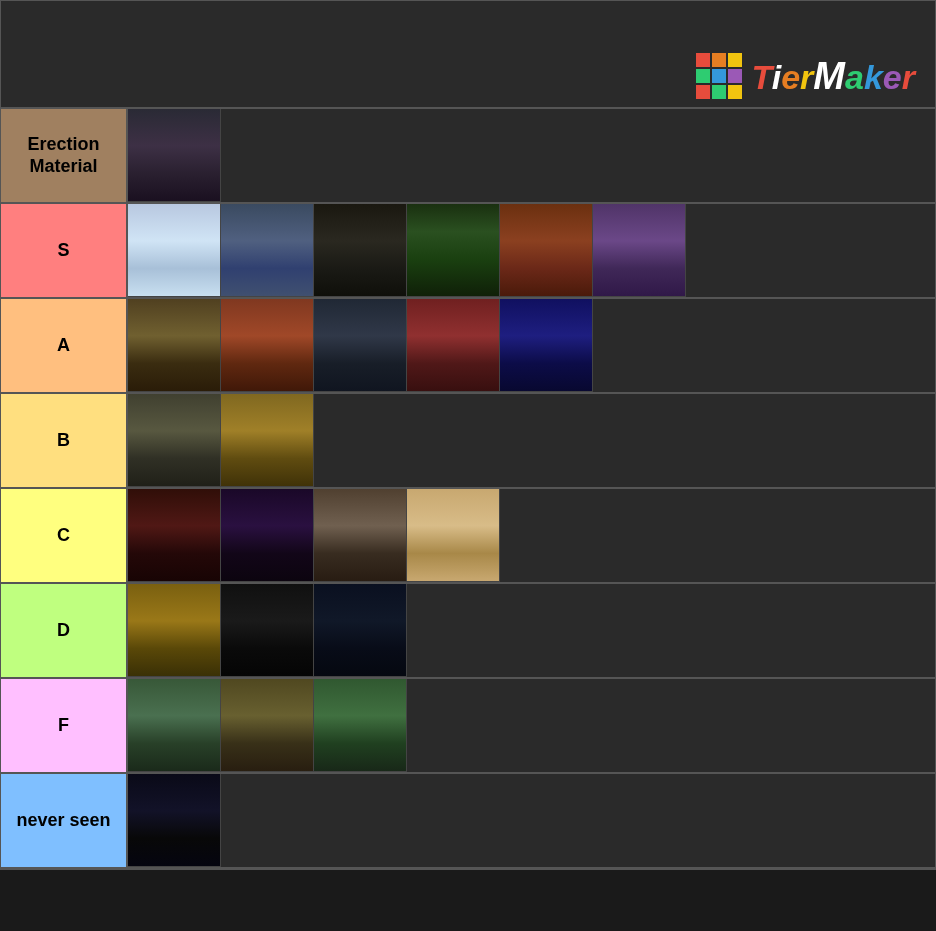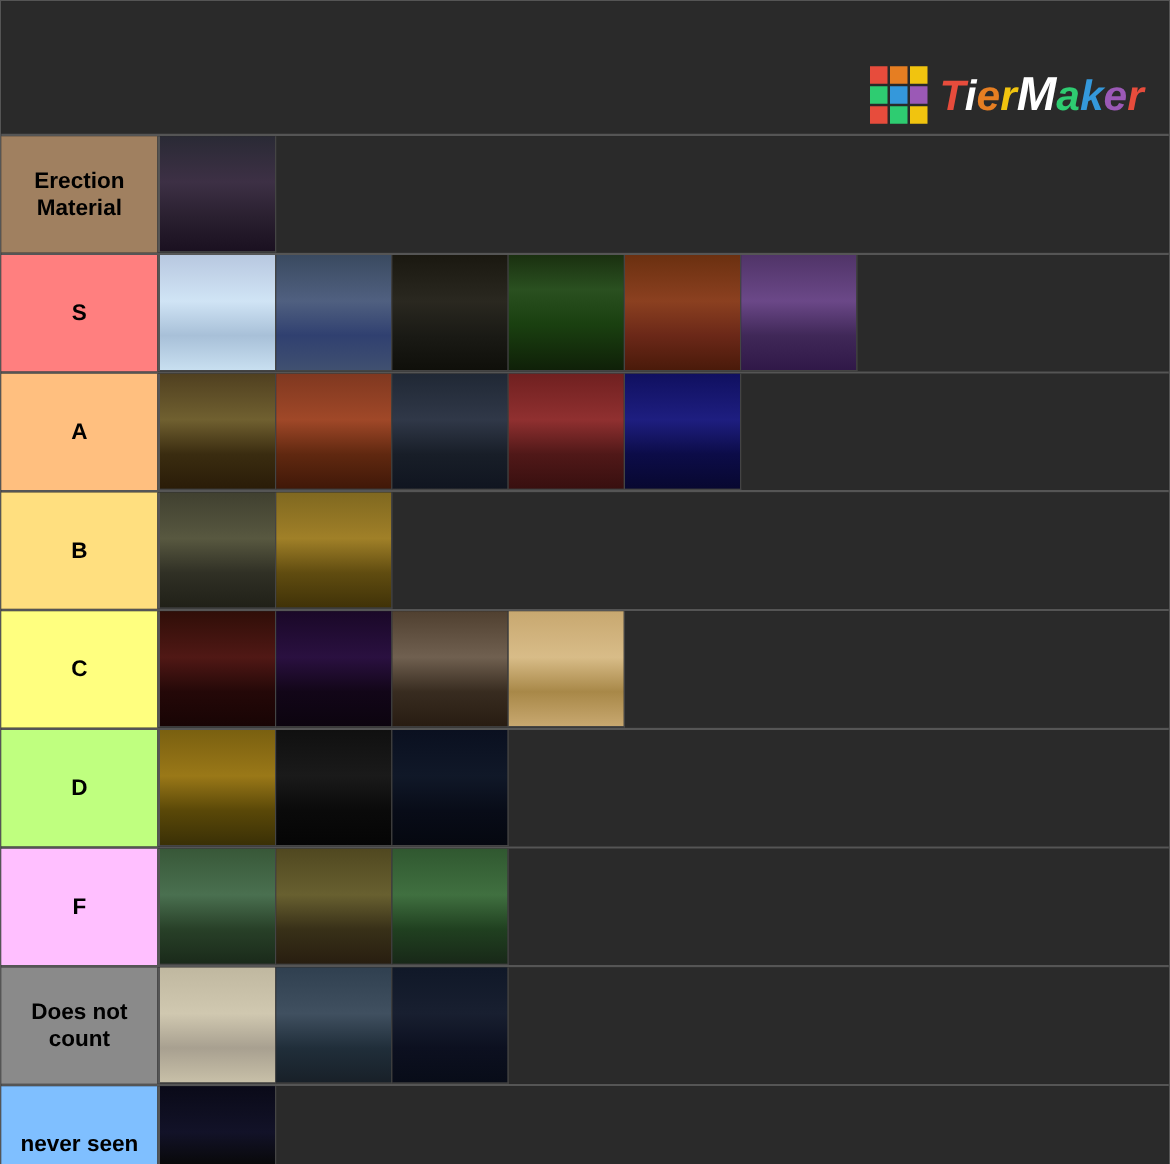--- a/index.html
+++ b/index.html
@@ -131,35 +131,20 @@
         </div>
         <div style="width: 93px; height: 93px; background: linear-gradient(rgb(80, 72, 32) 0%, rgb(104, 96, 48) 40%, rgb(56, 48, 24) 70%, rgb(40, 30, 16) 100%); border-right: 1px solid rgb(68, 68, 68); border-bottom: 1px solid rgb(68, 68, 68); flex-shrink: 0; overflow: hidden;">
           <div style="width: 100%; height: 100%; position: relative;"></div>
         </div>
         <div style="width: 93px; height: 93px; background: linear-gradient(rgb(48, 88, 48) 0%, rgb(64, 112, 64) 40%, rgb(32, 64, 32) 70%, rgb(24, 40, 24) 100%); border-right: 1px solid rgb(68, 68, 68); border-bottom: 1px solid rgb(68, 68, 68); flex-shrink: 0; overflow: hidden;">
           <div style="width: 100%; height: 100%; position: relative;"></div>
         </div>
       </div>
     </div>
     <div style="display: flex; border-bottom: 2px solid rgb(85, 85, 85); min-height: 93px;">
-      <div style="width: 125px; min-width: 125px; background: rgb(138, 138, 138); display: flex; align-items: center; justify-content: center; font-size: 18px; font-weight: bold; color: rgb(0, 0, 0); text-align: center; padding: 5px; line-height: 1.2; white-space: pre-line; word-break: break-word;">Does not
-count</div>
-      <div style="display: flex; flex-wrap: wrap; flex: 1 1 0%; background: rgb(42, 42, 42); border-left: 2px solid rgb(85, 85, 85); align-items: flex-start; align-content: flex-start;">
-        <div style="width: 93px; height: 93px; background: linear-gradient(rgb(192, 184, 160) 0%, rgb(208, 200, 176) 40%, rgb(168, 160, 144) 70%, rgb(200, 192, 168) 100%); border-right: 1px solid rgb(68, 68, 68); border-bottom: 1px solid rgb(68, 68, 68); flex-shrink: 0; overflow: hidden;">
-          <div style="width: 100%; height: 100%; position: relative;"></div>
-        </div>
-        <div style="width: 93px; height: 93px; background: linear-gradient(rgb(48, 64, 80) 0%, rgb(64, 80, 96) 40%, rgb(32, 46, 58) 70%, rgb(24, 32, 40) 100%); border-right: 1px solid rgb(68, 68, 68); border-bottom: 1px solid rgb(68, 68, 68); flex-shrink: 0; overflow: hidden;">
-          <div style="width: 100%; height: 100%; position: relative;"></div>
-        </div>
-        <div style="width: 93px; height: 93px; background: linear-gradient(rgb(16, 24, 40) 0%, rgb(24, 31, 48) 40%, rgb(12, 16, 32) 70%, rgb(8, 12, 24) 100%); border-right: 1px solid rgb(68, 68, 68); border-bottom: 1px solid rgb(68, 68, 68); flex-shrink: 0; overflow: hidden;">
-          <div style="width: 100%; height: 100%; position: relative;"></div>
-        </div>
-      </div>
-    </div>
-    <div style="display: flex; border-bottom: 2px solid rgb(85, 85, 85); min-height: 93px;">
       <div style="width: 125px; min-width: 125px; background: rgb(127, 191, 255); display: flex; align-items: center; justify-content: center; font-size: 18px; font-weight: bold; color: rgb(0, 0, 0); text-align: center; padding: 5px; line-height: 1.2; white-space: pre-line; word-break: break-word;">never seen</div>
       <div style="display: flex; flex-wrap: wrap; flex: 1 1 0%; background: rgb(42, 42, 42); border-left: 2px solid rgb(85, 85, 85); align-items: flex-start; align-content: flex-start;">
         <div style="width: 93px; height: 93px; background: linear-gradient(rgb(10, 10, 24) 0%, rgb(18, 18, 40) 40%, rgb(8, 8, 8) 70%, rgb(5, 5, 16) 100%); border-right: 1px solid rgb(68, 68, 68); border-bottom: 1px solid rgb(68, 68, 68); flex-shrink: 0; overflow: hidden;">
           <div style="width: 100%; height: 100%; position: relative;"></div>
         </div>
       </div>
     </div>
   </div>
 
 </body></html>

